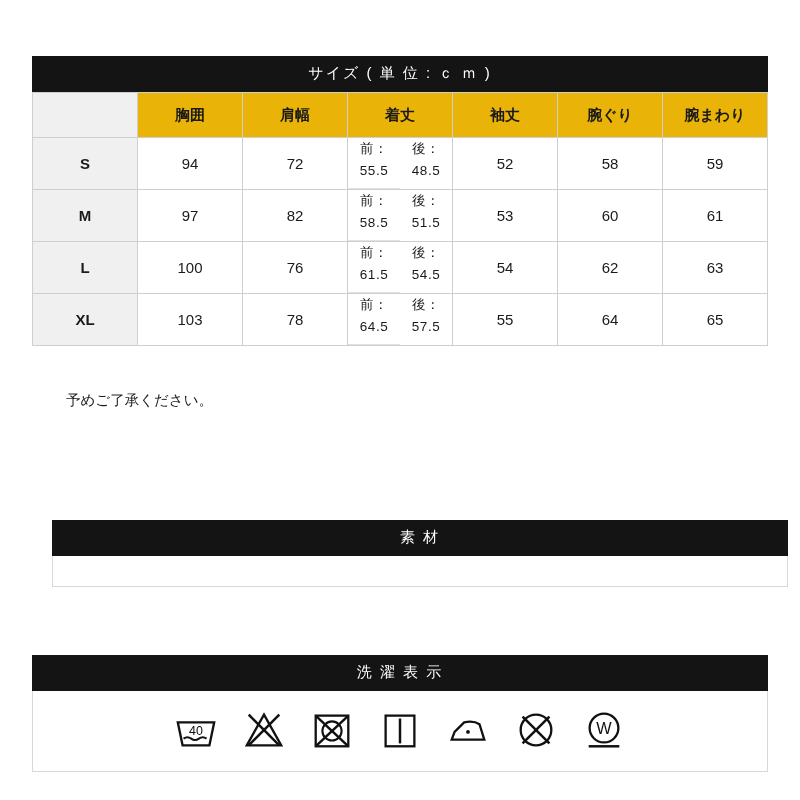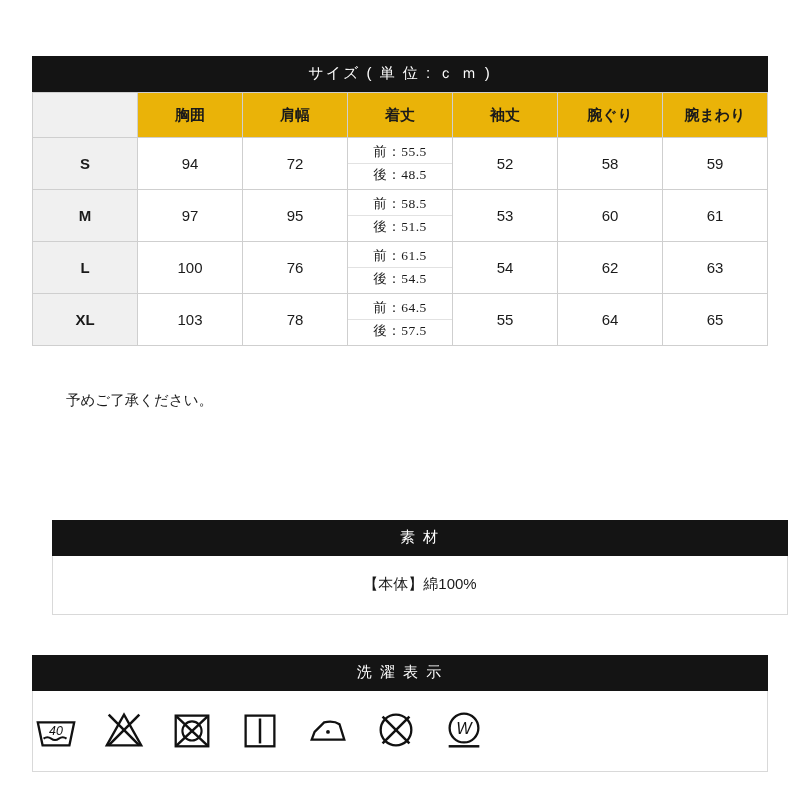--- a/index.html
+++ b/index.html
@@ -73,24 +73,23 @@
   }
   table.size-table tbody td {
     height: 51px;
     font-size: 15px;
   }
   .len-cell {
     padding: 0 !important;
   }
   .len-inner {
     display: flex;
-    flex-direction: column;
+    flex-direction: row;
     justify-content: center;
     height: 51px;
-    font-family: Liberation Serif, serif;
   }
   .len-inner span {
     display: block;
     font-size: 13.5px;
     line-height: 22px;
     letter-spacing: 0.5px;
   }
   .len-divider {
     border-bottom: 1px solid #e2e2e2;
   }
@@ -136,24 +135,23 @@
     position: absolute;
     left: 32px;
     top: 655px;
     width: 736px;
   }
   .wash-body {
     border: 1px solid #d9d9d9;
     border-top: none;
     padding: 16px 0 18px 0;
     display: flex;
-    justify-content: flex-start;
+    justify-content: center;
     align-items: center;
     gap: 22px;
-    font-style: italic;
   }
   .wash-icon {
     width: 46px;
     height: 46px;
     display: block;
   }
 </style>
 </head>
 <body>
 
@@ -184,21 +182,21 @@
               <span>後：48.5</span>
             </div>
           </td>
           <td>52</td>
           <td>58</td>
           <td>59</td>
         </tr>
         <tr>
           <th class="row-label">M</th>
           <td>97</td>
-          <td>95</td>
+          <td>82</td>
           <td class="len-cell">
             <div class="len-inner">
               <span class="len-divider">前：58.5</span>
               <span>後：51.5</span>
             </div>
           </td>
           <td>53</td>
           <td>60</td>
           <td>61</td>
         </tr>
@@ -234,21 +232,20 @@
     </table>
   </div>
 
   <div class="notes">
     <p class="indent">予めご了承ください。</p>
   </div>
 
   <div class="material-block">
     <div class="section-header">素 材</div>
     <div class="material-body">
-      <div>【本体】綿100%</div>
     </div>
   </div>
 
   <div class="wash-block">
     <div class="section-header">洗 濯 表 示</div>
     <div class="wash-body">
 
       <svg class="wash-icon" viewBox="0 0 48 48">
         <path d="M5 16 L43 16 L38 40 L10 40 Z" fill="none" stroke="#111" stroke-width="2.4"></path>
         <text x="24" y="29" font-size="13" font-family="Liberation Sans, sans-serif" text-anchor="middle" fill="#111">40</text>

